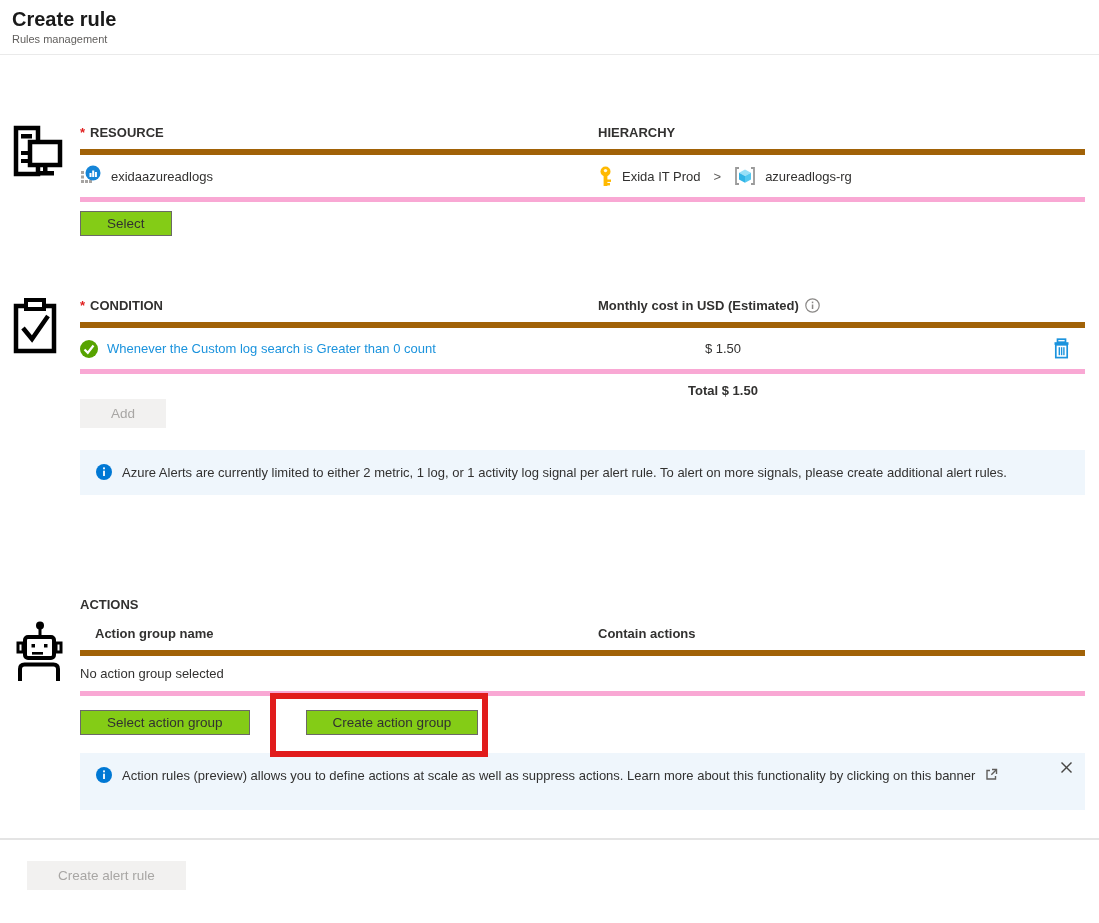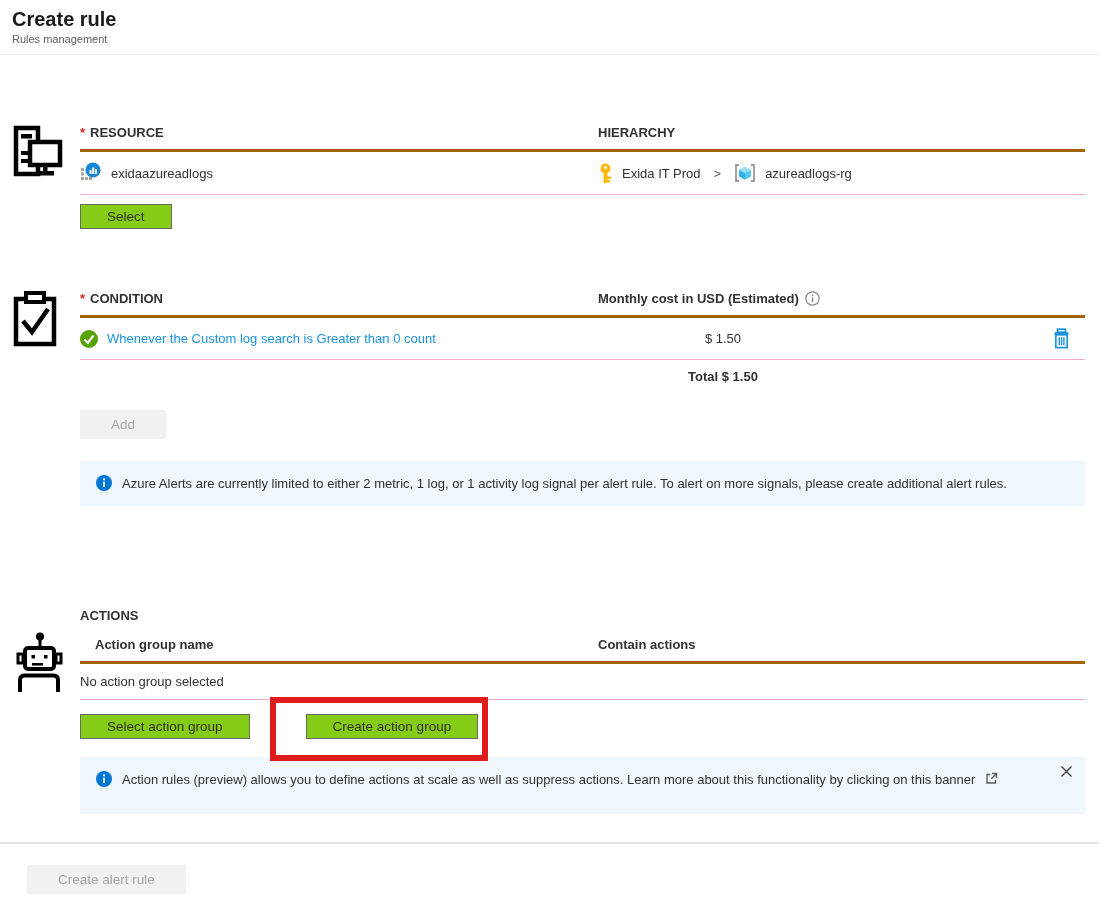--- a/index.html
+++ b/index.html
@@ -10,22 +10,22 @@
   .page-header { padding:7px 14px 9px 12px; border-bottom:1px solid #eaeaea; }
   .page-title { font-size:20px; font-weight:700; color:#1a1a1a; line-height:25px; }
   .page-subtitle { font-size:11px; color:#605e5c; margin-top:1px; }
 
   
   .section { display:flex; }
   .icon-col { width:80px; flex:0 0 80px; padding-left:13px; }
   .content { flex:1; margin-right:14px; min-width:0; }
 
   .grid2 { display:grid; grid-template-columns:518px 1fr; align-items:center; }
-  .tbl-head { font-weight:700; font-size:13px; padding-bottom:9px; border-bottom:3px solid #a16207; }
-  .tbl-row  { padding:10px 0; border-bottom:1px solid #f9a8d4; }
+  .tbl-head { font-weight:700; font-size:13px; padding-bottom:9px; border-bottom:6px solid #a16207; }
+  .tbl-row  { padding:10px 0; border-bottom:5px solid #f9a8d4; }
   .req { color:#e02020; margin-right:5px; font-weight:700; }
 
   .cell { display:flex; align-items:center; gap:9px; }
   .chev { color:#605e5c; margin:0 4px; font-size:13px; }
 
   
   .btn { display:inline-block; background:#84cc16; border:1px solid #6b6966; color:#323130;
          font-size:13.5px; font-family:inherit; padding:4px 26px; cursor:pointer; }
   .btn-disabled { background:#f2f1f0; border:1px solid #f2f1f0; color:#a8a6a4;
          font-size:13.5px; font-family:inherit; padding:6px 30px; cursor:default; display:inline-block; }
@@ -170,21 +170,21 @@
           </svg>
         </div>
       </div>
     </div>
     <div class="grid2 total-row">
       <div></div>
       <div class="cost-cell">
           <div class="cost-center">Total  $ 1.50</div>
         </div>
     </div>
-    <button class="btn-disabled" style="margin-top:26px;">Add</button>
+    <button class="btn-disabled" style="margin-top:1px;">Add</button>
 
     <div class="banner">
       <svg class="info-badge" width="16" height="16" viewBox="0 0 16 16">
         <circle cx="8" cy="8" r="8" fill="#0078d4"></circle>
         <rect x="7.1" y="6.7" width="1.8" height="5.3" fill="#fff"></rect>
         <rect x="7.1" y="3.4" width="1.8" height="1.9" fill="#fff"></rect>
       </svg>
       <div class="banner-text">Azure Alerts are currently limited to either 2 metric, 1 log, or 1 activity log signal per alert rule. To alert on more signals, please create additional alert rules.</div>
     </div>
   </div>

